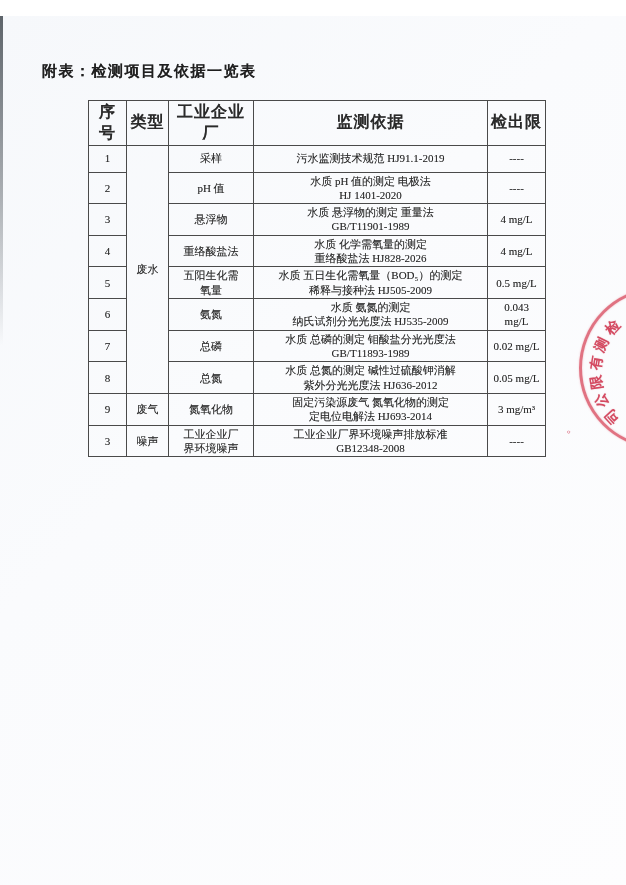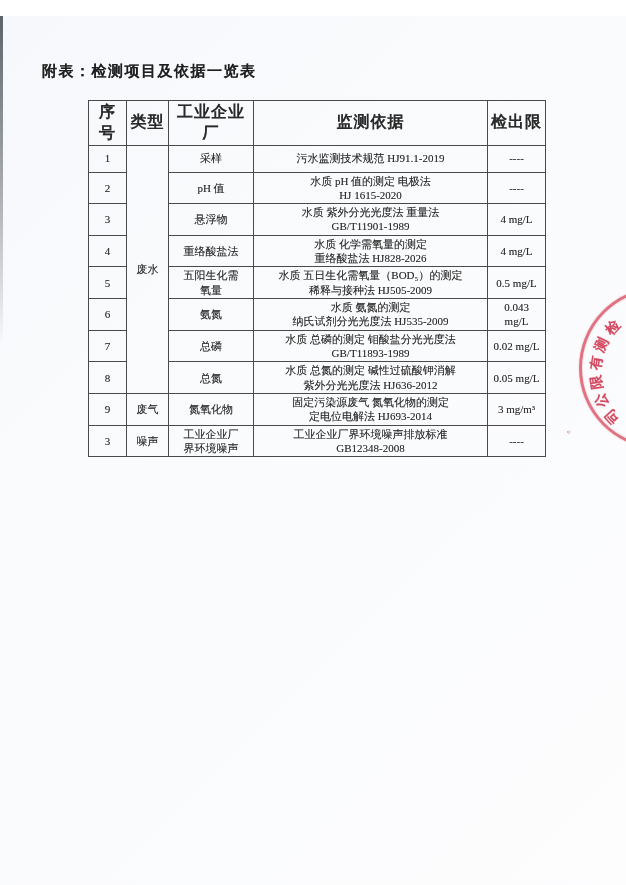--- a/index.html
+++ b/index.html
@@ -114,34 +114,34 @@
           </td>
     </tr>
 
     <tr style="height:28px;">
       <td>2</td>
       <td>
             <span class="line">pH 值</span>
           </td>
       <td>
             <span class="line">水质 pH 值的测定  电极法</span>
-            <span class="line">HJ 1615-2020</span>
+            <span class="line">HJ 1401-2020</span>
           </td>
       <td>
             <span class="line">----</span>
           </td>
     </tr>
 
     <tr style="height:29px;">
       <td>3</td>
       <td>
             <span class="line">悬浮物</span>
           </td>
       <td>
-            <span class="line">水质  紫外分光光度法  重量法</span>
+            <span class="line">水质  悬浮物的测定  重量法</span>
             <span class="line">GB/T11901-1989</span>
           </td>
       <td>
             <span class="line">4 mg/L</span>
           </td>
     </tr>
 
     <tr style="height:29px;">
       <td>4</td>
       <td>

